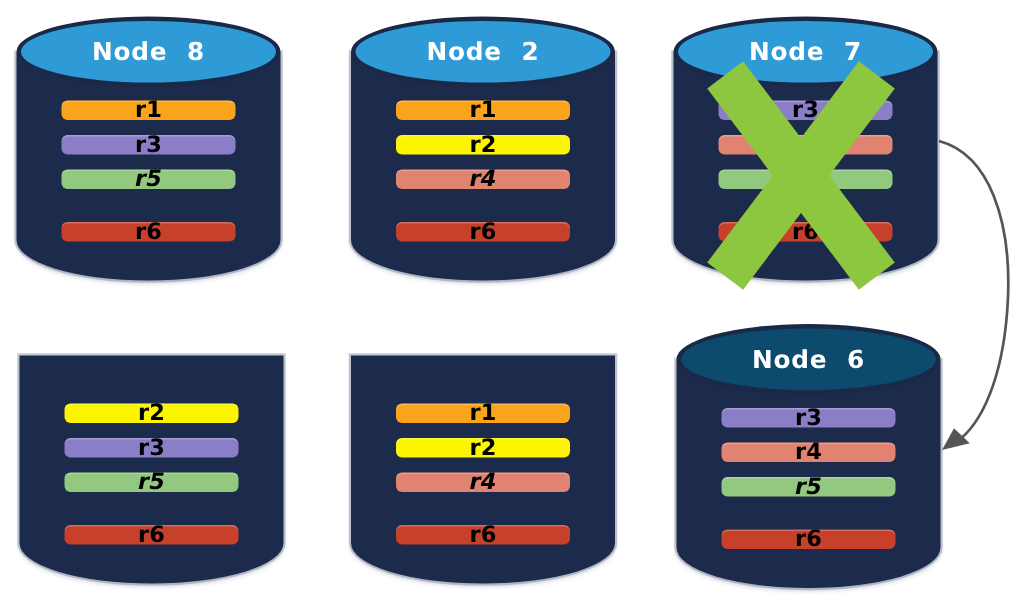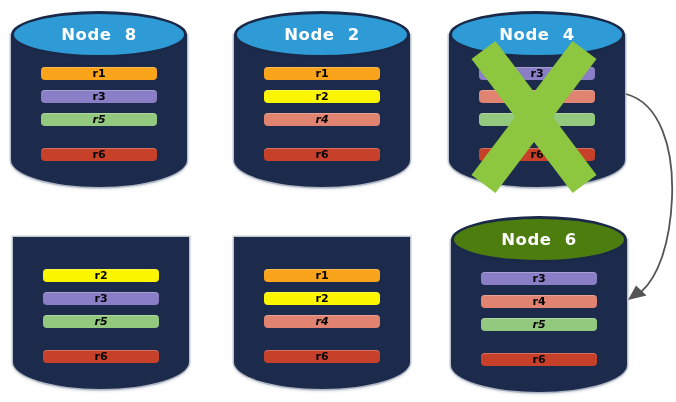--- a/index.html
+++ b/index.html
@@ -50,21 +50,21 @@
     white-space: pre;
   }
   .bar {
     position: absolute;
     left: 30px;
     width: 116px;
     height: 13px;
     border-radius: 4px;
     z-index: 3;
     color: #000000;
-    font-size: 11px;
+    font-size: 15px;
     font-weight: bold;
     line-height: 13px;
     text-align: center;
     box-shadow: inset 0 1px 0 rgba(255,255,255,0.25);
   }
   .bar-0 { top: 56px; }
   .bar-1 { top: 79px; }
   .bar-2 { top: 102px; font-style: italic; }
   .bar-3 { top: 137px; }
   .x-mark {
@@ -115,21 +115,21 @@
     </div>
     <div class="bar bar-0" style="background: rgb(250, 164, 27);">r1</div>
     <div class="bar bar-1" style="background: rgb(252, 245, 0);">r2</div>
     <div class="bar bar-2" style="background: rgb(224, 131, 112);">r4</div>
     <div class="bar bar-3" style="background: rgb(199, 64, 42);">r6</div>
   </div>
 
   <div class="node" style="left:449px; top:11px;">
     <div class="cyl-body" style="background: rgb(28, 42, 76);"></div>
     <div class="cyl-top" style="background: rgb(46, 155, 214);">
-      <span class="node-label">Node 4</span>
+      <span class="node-label">Node 7</span>
     </div>
     <div class="bar bar-0" style="background: rgb(138, 126, 198);">r3</div>
     <div class="bar bar-1" style="background: rgb(224, 131, 112);">r4</div>
     <div class="bar bar-2" style="background: rgb(146, 201, 127);">r5</div>
     <div class="bar bar-3" style="background: rgb(199, 64, 42);">r6</div>
     <div class="x-mark">
       <div class="x-arm x-arm-a" style="background: rgb(141, 198, 63);"></div>
       <div class="x-arm x-arm-b" style="background: rgb(141, 198, 63);"></div>
     </div>
   </div>
@@ -145,21 +145,21 @@
   <div class="node" style="left:234px; top:213px;">
     <div class="cyl-body" style="background: rgb(28, 42, 76);"></div>
     <div class="bar bar-0" style="background: rgb(250, 164, 27);">r1</div>
     <div class="bar bar-1" style="background: rgb(252, 245, 0);">r2</div>
     <div class="bar bar-2" style="background: rgb(224, 131, 112);">r4</div>
     <div class="bar bar-3" style="background: rgb(199, 64, 42);">r6</div>
   </div>
 
   <div class="node" style="left:451px; top:216px;">
     <div class="cyl-body" style="background: rgb(28, 42, 76);"></div>
-    <div class="cyl-top" style="background: #4d7c0f; text-align: center;">
+    <div class="cyl-top" style="background: #0c4a6e; text-align: center;">
       <span class="node-label">Node 6</span>
     </div>
     <div class="bar bar-0" style="background: rgb(138, 126, 198);">r3</div>
     <div class="bar bar-1" style="background: rgb(224, 131, 112);">r4</div>
     <div class="bar bar-2" style="background: rgb(146, 201, 127);">r5</div>
     <div class="bar bar-3" style="background: rgb(199, 64, 42);">r6</div>
   </div>
 
   <svg class="arrow-layer" width="676" height="402" viewBox="0 0 676 402">
     <path d="M 626 94 C 660 103, 674 148, 672 198 C 670 246, 657 278, 641 292" fill="none" stroke="#555555" stroke-width="1.8"></path>

